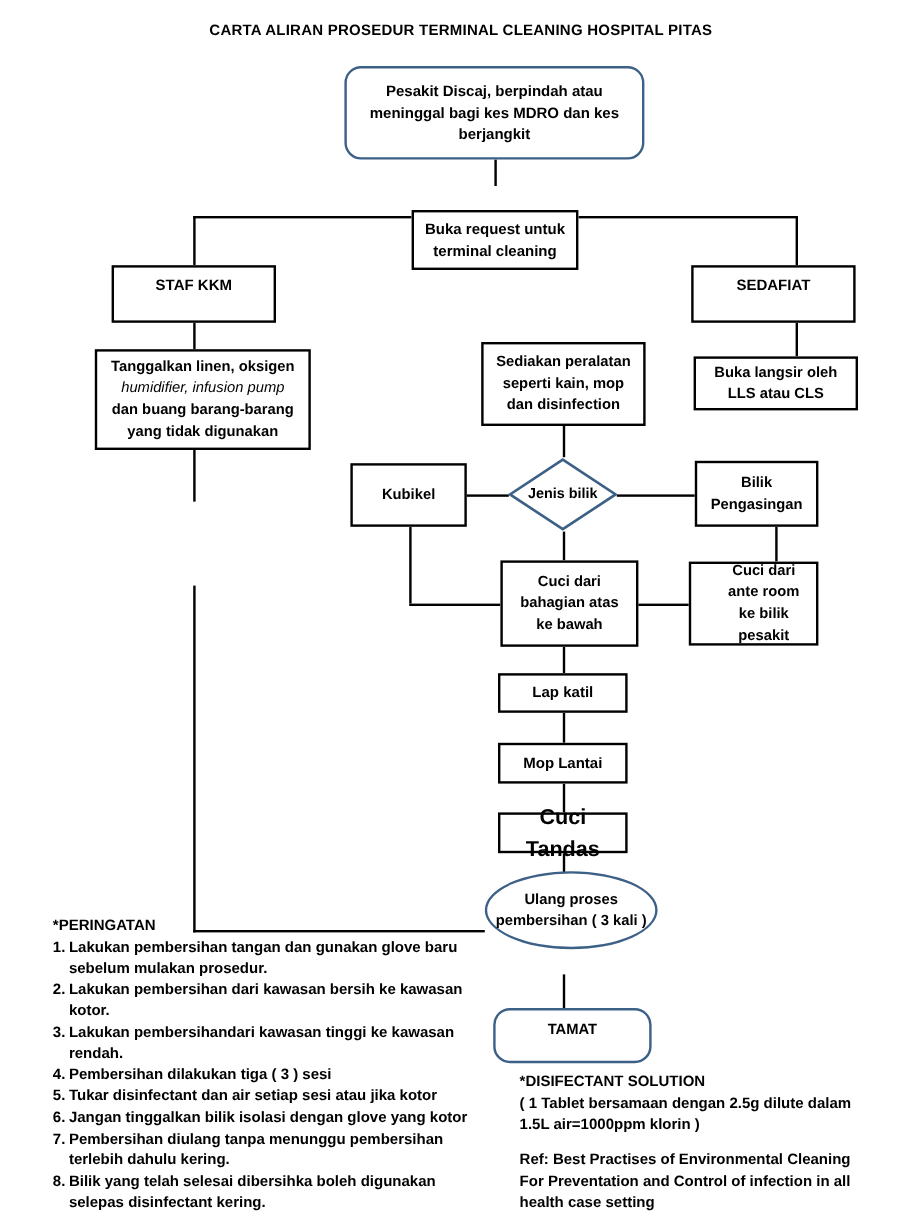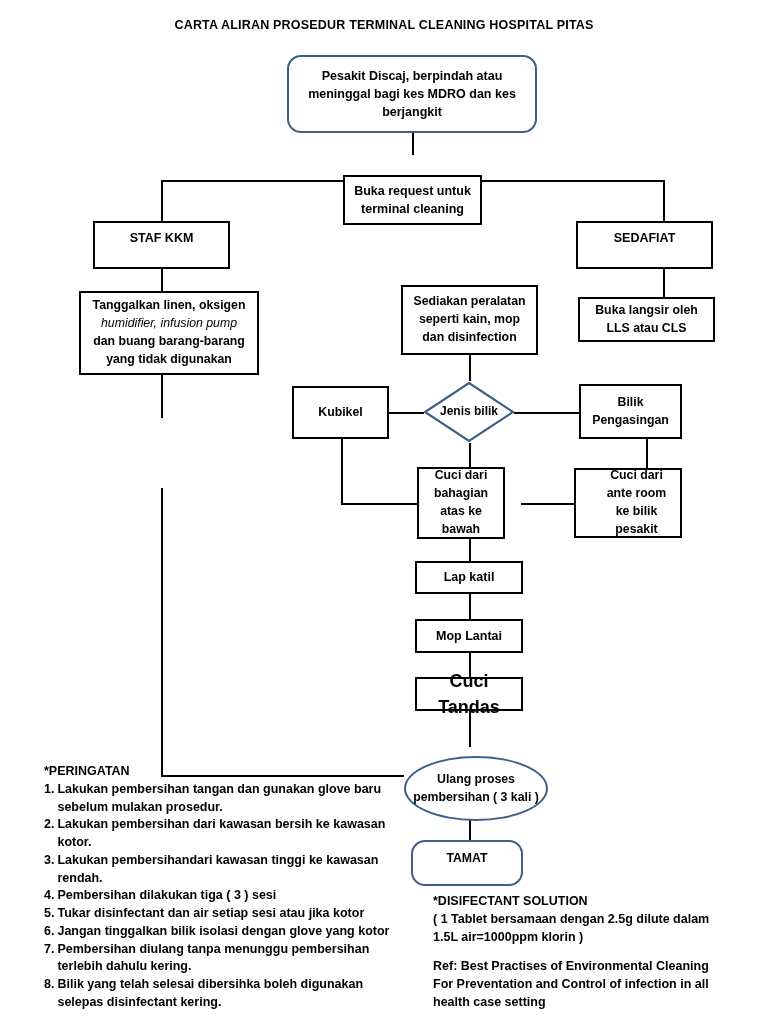--- a/index.html
+++ b/index.html
@@ -132,45 +132,45 @@
     </svg>
     <div style="position:absolute;left:0;top:0;width:92px;height:62px;display:flex;align-items:center;justify-content:center;">
       <div class="bold" style="font-size:12px;line-height:1.3;text-align:center;">Jenis bilik</div>
     </div>
   </div>
 
   <div class="node rect" style="left:579px;top:384px;width:103px;height:55px;">
     <div class="txt bold" style="font-size:12.3px;">Bilik Pengasingan</div>
   </div>
 
-  <div class="node rect" style="left:417px;top:467px;width:88px;height:72px;justify-content:center;">
+  <div class="node rect" style="left:417px;top:467px;width:115px;height:72px;justify-content:center;">
     <div class="txt bold" style="font-size:12.3px;">Cuci dari bahagian atas ke bawah</div>
   </div>
 
   <div class="node rect" style="left:574px;top:468px;width:108px;height:70px;padding-left:17px;">
     <div class="txt bold" style="font-size:12.3px;">Cuci dari ante room ke bilik pesakit</div>
   </div>
 
   <div class="node rect" style="left:415px;top:561px;width:108px;height:33px;">
     <div class="txt bold" style="font-size:12.5px;">Lap katil</div>
   </div>
 
   <div class="node rect" style="left:415px;top:619px;width:108px;height:34px;">
     <div class="txt bold" style="font-size:12.5px;">Mop Lantai</div>
   </div>
 
   <div class="node rect" style="left:415px;top:677px;width:108px;height:34px;">
     <div class="txt bold" style="font-size:18px;">Cuci Tandas</div>
   </div>
 
-  <div class="node ellipse" style="left:404px;top:756px;width:144px;height:65px;">
+  <div class="node ellipse" style="left:404px;top:726px;width:144px;height:65px;">
     <div class="txt bold" style="font-size:12.3px;">Ulang proses pembersihan ( 3 kali )</div>
   </div>
 
-  <div class="node round top-align" style="left:411px;top:840px;width:112px;height:46px;">
+  <div class="node round top-align" style="left:411px;top:840px;width:132px;height:46px;">
     <div class="txt bold" style="font-size:12.3px;padding-top:8px;">TAMAT</div>
   </div>
 
   <div class="textblock" style="left:44px;top:763px;width:350px;">
     <div class="tb-head">*PERINGATAN</div>
     <div class="li">
       <span class="num">1.</span>
       <span class="body">Lakukan pembersihan tangan dan gunakan glove baru sebelum mulakan prosedur.</span>
     </div>
     <div class="li">

